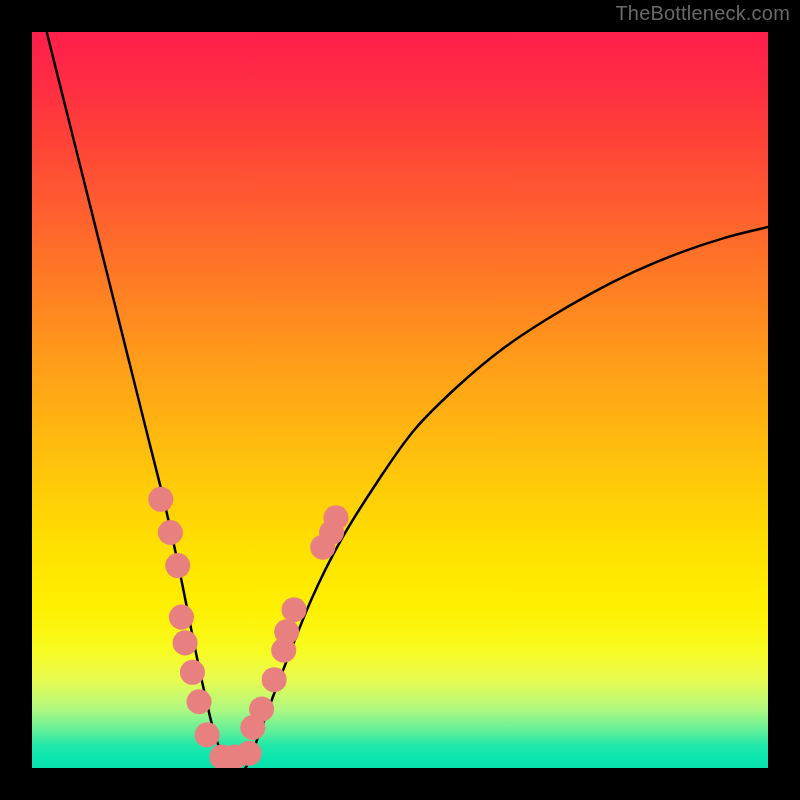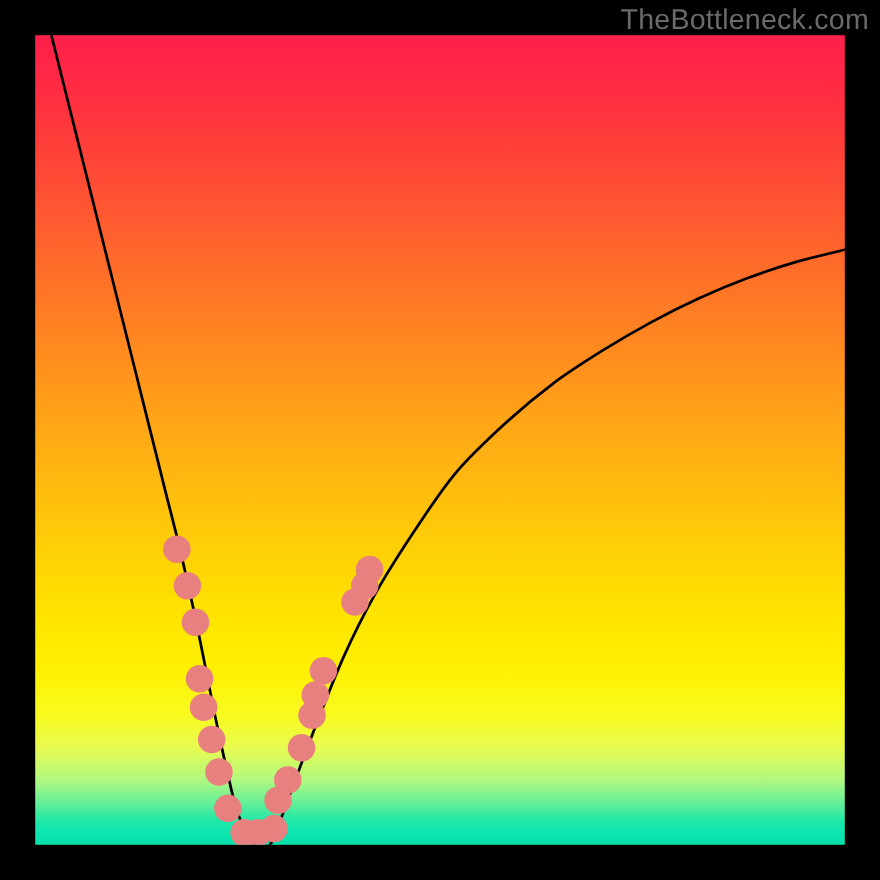--- a/index.html
+++ b/index.html
@@ -44,21 +44,21 @@
       #10e6b0 98.2%,
       #0ae4af 99%,
       #07dfa8 100%
     );
   }
   .watermark {
     position: absolute;
     top: 2px;
     right: 10px;
     color: #6a6a6a;
-    font-size: 26px;
+    font-size: 20px;
     font-weight: 500;
     letter-spacing: 0.2px;
     user-select: none;
   }
   svg.curve {
     position: absolute;
     left: 0;
     top: 0;
     width: 736px;
     height: 736px;

